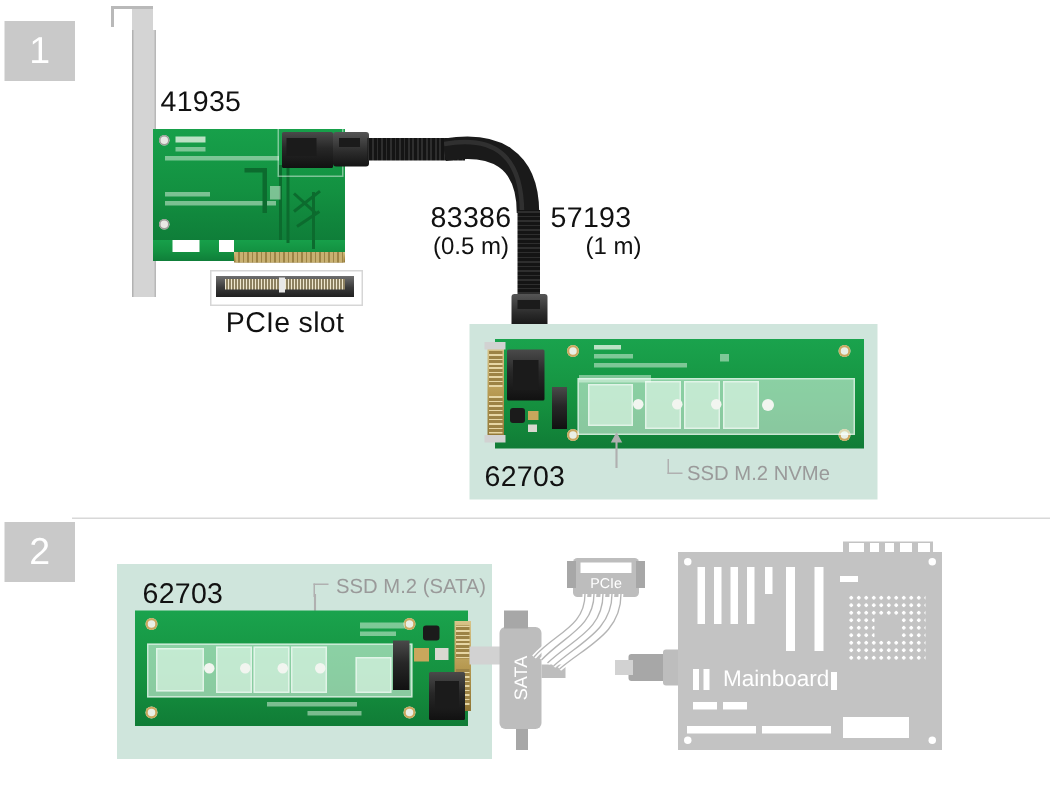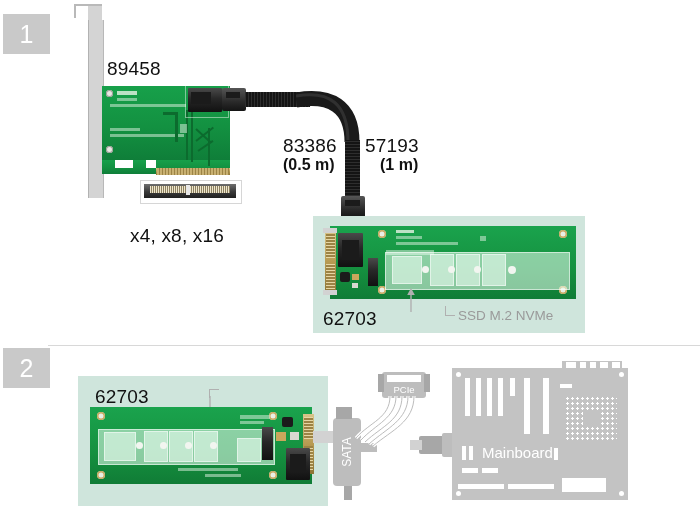--- a/index.html
+++ b/index.html
@@ -17,29 +17,29 @@
     color:#ffffff;font-size:25px;line-height:40px;
     text-align:center;font-weight:400;
   }
   .divider{height:1px;background:#d8d8d8;}
 
   
   .mint{background:#cfe5dc;}
 
   
   .lbl-black{color:#111111;font-size:19px;letter-spacing:.2px;white-space:nowrap;}
-  .lbl-small{color:#111111;font-size:16px;white-space:nowrap;font-weight:bold;}
+  .lbl-small{color:#111111;font-size:16px;white-space:nowrap;}
   .lbl-gray{color:#9a9a9a;font-size:13.5px;white-space:nowrap;text-align:center;}
   .lbl-mb{color:#ffffff;font-size:15px;white-space:nowrap;}
   .lbl-pw{color:#ffffff;font-size:9.5px;white-space:nowrap;}
   .lbl-sata{
     color:#ffffff;font-size:12px;white-space:nowrap;
     transform:rotate(-90deg);transform-origin:center center;
   }
-  .center{text-align:left;}
+  .center{text-align:center;}
 
   
   .bracket-v{background:#d4d4d4;border-left:1px solid #b2b2b2;border-right:1px solid #b8b8b8;}
   .bracket-top{background:#d4d4d4;}
   .bracket-line{background:#b9b9b9;}
 
   
   .pcb{background:linear-gradient(180deg,#17a04a 0%,#139141 55%,#0f7e39 100%);}
   .pcb2{background:linear-gradient(180deg,#1aa34d 0%,#15903f 60%,#107c36 100%);}
   .pcb-dark{background:#0c6b2e;}
@@ -76,21 +76,21 @@
 
 <div class="stage">
 
   <div class="badge abs" style="left:3px;top:14px;">1</div>
 
   <div class="abs bracket-line" style="left:74px;top:4px;width:28px;height:2px;"></div>
   <div class="abs bracket-line" style="left:74px;top:4px;width:2px;height:14px;"></div>
   <div class="abs bracket-top" style="left:88px;top:6px;width:14px;height:18px;"></div>
   <div class="abs bracket-v" style="left:88px;top:20px;width:14px;height:178px;"></div>
 
-  <div class="abs lbl-black" style="left:107px;top:58px;">89458</div>
+  <div class="abs lbl-black" style="left:107px;top:58px;">41935</div>
 
   <div class="abs pcb" style="left:102px;top:86px;width:128px;height:74px;"></div>
 
   <div class="abs pcb" style="left:102px;top:160px;width:128px;height:14px;"></div>
   <div class="abs" style="left:115px;top:160px;width:18px;height:8px;background:#ffffff;"></div>
   <div class="abs" style="left:146px;top:160px;width:10px;height:8px;background:#ffffff;"></div>
 
   <div class="abs gold" style="left:156px;top:168px;width:74px;height:7px;"></div>
   <div class="abs" style="left:157px;top:168px;width:72px;height:7px;
               background:repeating-linear-gradient(90deg,#c8b071 0px,#c8b071 2px,#9c8345 2px,#9c8345 3px);"></div>
@@ -136,21 +136,21 @@
   <div class="abs lbl-black center" style="left:365px;top:135px;width:58px;">57193</div>
   <div class="abs lbl-small center" style="left:380px;top:156px;width:58px;">(1 m)</div>
 
   <div class="abs" style="left:140px;top:180px;width:100px;height:22px;background:#ffffff;border:1px solid #d6d6d6;"></div>
   <div class="abs" style="left:144px;top:184px;width:92px;height:14px;
               background:linear-gradient(180deg,#6f6f6f 0%,#3a3a3a 55%,#202020 100%);"></div>
   <div class="abs" style="left:150px;top:186px;width:80px;height:7px;
               background:repeating-linear-gradient(90deg,#efe7cf 0px,#efe7cf 1px,#8d8160 1px,#8d8160 2px);"></div>
   <div class="abs" style="left:186px;top:185px;width:4px;height:10px;background:#e8e8e8;"></div>
 
-  <div class="abs lbl-black center" style="left:130px;top:225px;width:120px;">x4, x8, x16</div>
+  <div class="abs lbl-black center" style="left:130px;top:205px;width:120px;">PCIe slot</div>
 
   <div class="abs mint" style="left:313px;top:216px;width:272px;height:117px;"></div>
 
   <div class="abs pcb2" style="left:330px;top:226px;width:246px;height:73px;"></div>
 
   <div class="abs gold" style="left:325px;top:231px;width:11px;height:62px;"></div>
   <div class="abs" style="left:326px;top:234px;width:9px;height:24px;
               background:repeating-linear-gradient(0deg,#e6d6a4 0px,#e6d6a4 1px,#9c8345 1px,#9c8345 3px);"></div>
   <div class="abs" style="left:326px;top:264px;width:9px;height:25px;
               background:repeating-linear-gradient(0deg,#e6d6a4 0px,#e6d6a4 1px,#9c8345 1px,#9c8345 3px);"></div>
@@ -200,20 +200,21 @@
   <div class="abs divider" style="left:48px;top:345px;width:652px;"></div>
 
   <div class="badge abs" style="left:3px;top:348px;">2</div>
 
   <div class="abs mint" style="left:78px;top:376px;width:250px;height:130px;"></div>
 
   <div class="abs lbl-black" style="left:95px;top:386px;">62703</div>
 
   <div class="abs lead" style="left:209px;top:389px;width:1px;height:9px;"></div>
   <div class="abs lead" style="left:209px;top:389px;width:10px;height:1px;"></div>
+  <div class="abs lbl-gray" style="left:224px;top:383px;">SSD M.2 (SATA)</div>
   <svg class="abs" style="left:203px;top:396px;" width="14" height="26" viewBox="0 0 14 26">
     <path d="M7,0 L7,18" stroke="#b0b0b0" stroke-width="1.4" fill="none"></path>
     <path d="M7,24 L3.2,16 L10.8,16 Z" fill="#b0b0b0"></path>
   </svg>
 
   <div class="abs pcb2" style="left:90px;top:407px;width:222px;height:77px;"></div>
 
   <div class="abs hole" style="left:97px;top:412px;width:8px;height:8px;"></div>
   <div class="abs hole" style="left:97px;top:471px;width:8px;height:8px;"></div>
   <div class="abs hole" style="left:269px;top:412px;width:8px;height:8px;"></div>

